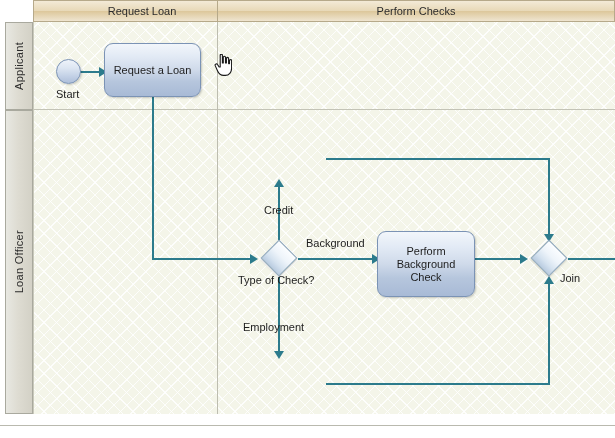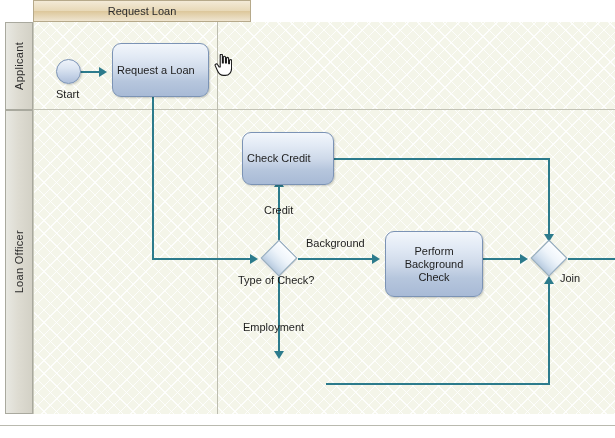--- a/index.html
+++ b/index.html
@@ -117,23 +117,23 @@
     border-radius: 9px;
     background: linear-gradient(to bottom,
         #f2f6fb 0%,
         #e2eaf5 24%,
         #cfdaea 50%,
         #b6c6dd 72%,
         #a8bad6 100%);
     box-shadow: 1px 1px 2px rgba(0,0,0,0.20);
     display: flex;
     align-items: center;
+    justify-content: center;
     text-align: center;
     padding: 2px 4px;
-    margin-left: 8px;
   }
   .task span {
     font-size: 11px;
     color: #1d1d1d;
     line-height: 13px;
   }
 
   .start-event {
     position: absolute;
     box-sizing: border-box;
@@ -223,20 +223,23 @@
       <span>Applicant</span>
     </div>
     <div class="lane-header" style="top:110px; height:304px;">
       <span>Loan Officer</span>
     </div>
   </div>
 
   <div class="phase-band" style="left:33px; width:218px;">
     <span>Request Loan</span>
   </div>
+  <div class="phase-band" style="left:217px; width:398px;">
+    <span>Perform Checks</span>
+  </div>
 
   <div class="edge-h" style="left:80px; top:71px; width:21px;"></div>
   <div class="arrow right" style="left:99px; top:67px;"></div>
 
   <div class="edge-v" style="left:152px; top:97px; height:163px;"></div>
   <div class="edge-h" style="left:152px; top:258px; width:99px;"></div>
   <div class="arrow right" style="left:250px; top:254px;"></div>
 
   <div class="edge-v" style="left:278px; top:184px; height:56px;"></div>
   <div class="arrow up" style="left:274px; top:179px;"></div>
@@ -269,23 +272,20 @@
 
   <div class="gateway" style="left:266px; top:245px; width:26px; height:26px;"></div>
   <div class="flow-label" style="left:238px; top:274px;">Type of Check?</div>
 
   <div class="flow-label" style="left:264px; top:204px;">Credit</div>
 
   <div class="flow-label" style="left:306px; top:237px;">Background</div>
 
   <div class="flow-label" style="left:243px; top:321px;text-align:right;">Employment</div>
 
-  <div class="task" style="left:234px; top:132px; width:92px; height:53px;">
-    <span>Check Credit</span>
-  </div>
 
   <div class="task" style="left:377px; top:231px; width:98px; height:66px;">
     <span>Perform Background Check</span>
   </div>
 
 
   <div class="gateway" style="left:536px; top:245px; width:26px; height:26px;"></div>
   <div class="flow-label" style="left:538px; top:272px;margin-left:22px;">Join</div>
 
   <svg class="cursor-hand" style="left:214px; top:54px;" viewBox="0 0 18 22">

